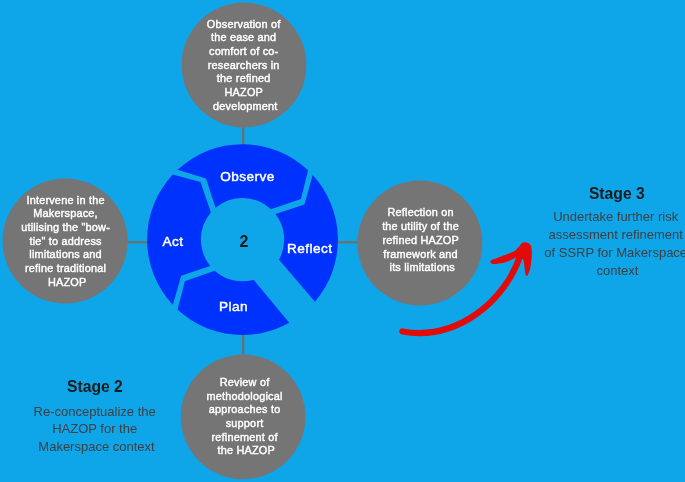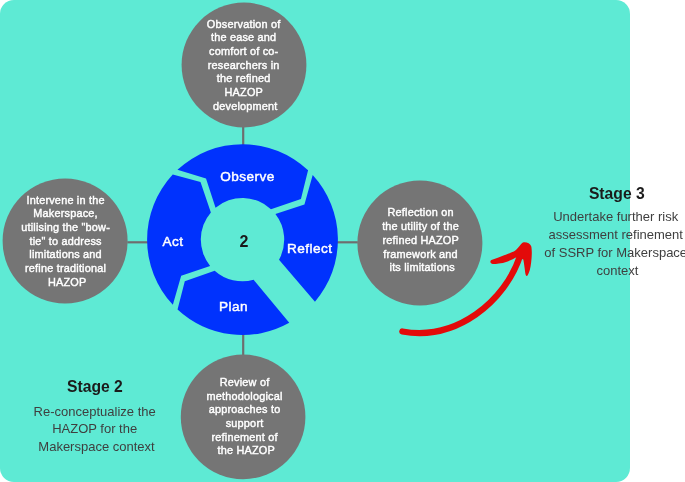--- a/index.html
+++ b/index.html
@@ -1,17 +1,17 @@
 <!DOCTYPE html>
 <html><head>
 <meta charset="utf-8">
 <style>
   html,body{margin:0;padding:0;background:#fff;}
   body{width:685px;height:482px;overflow:hidden;font-family:"Liberation Sans",sans-serif;}
-  #stage{position:relative;width:630px;height:482px;background:#5eead4;border-radius:14px;}
+  #stage{position:relative;width:685px;height:482px;background:#0ea5e9;}
   #scene{position:absolute;left:0;top:0;}
   text{ -webkit-font-smoothing:antialiased; }
   .bub{font-family:"Liberation Sans",sans-serif;font-weight:400;font-size:10.9px;letter-spacing:0.2px;fill:#fff;stroke:#fff;stroke-width:0.42px;paint-order:stroke fill;}
   .wheel-lbl{font-family:"Liberation Sans",sans-serif;font-weight:400;font-size:13.6px;letter-spacing:0.45px;fill:#fff;stroke:#fff;stroke-width:0.45px;paint-order:stroke fill;}
   .center-num{font-family:"Liberation Sans",sans-serif;font-weight:700;font-size:16px;fill:#191919;}
   .stage-title{font-family:"Liberation Sans",sans-serif;font-weight:700;font-size:15.7px;fill:#1b1b1b;}
   .stage-body{font-family:"Liberation Sans",sans-serif;font-weight:400;font-size:13px;fill:#3f3f3f;}
 </style>
 </head>
 <body>

